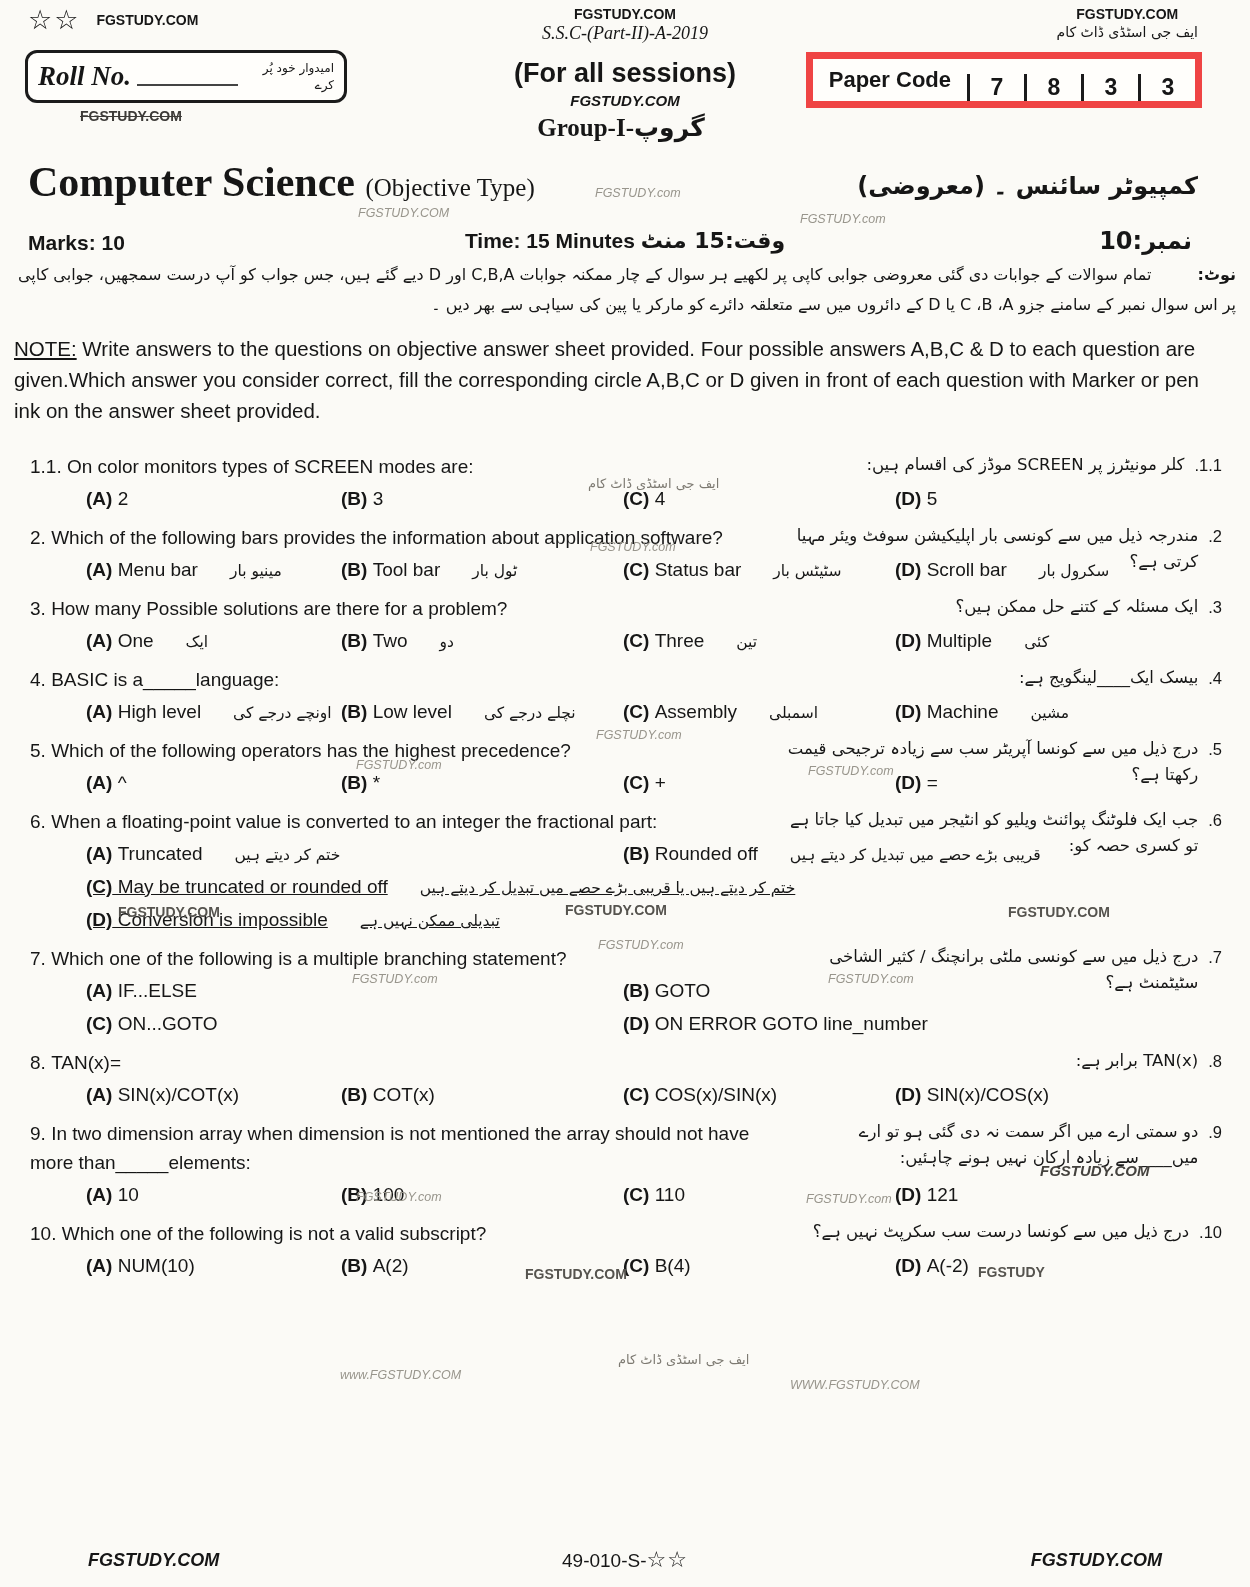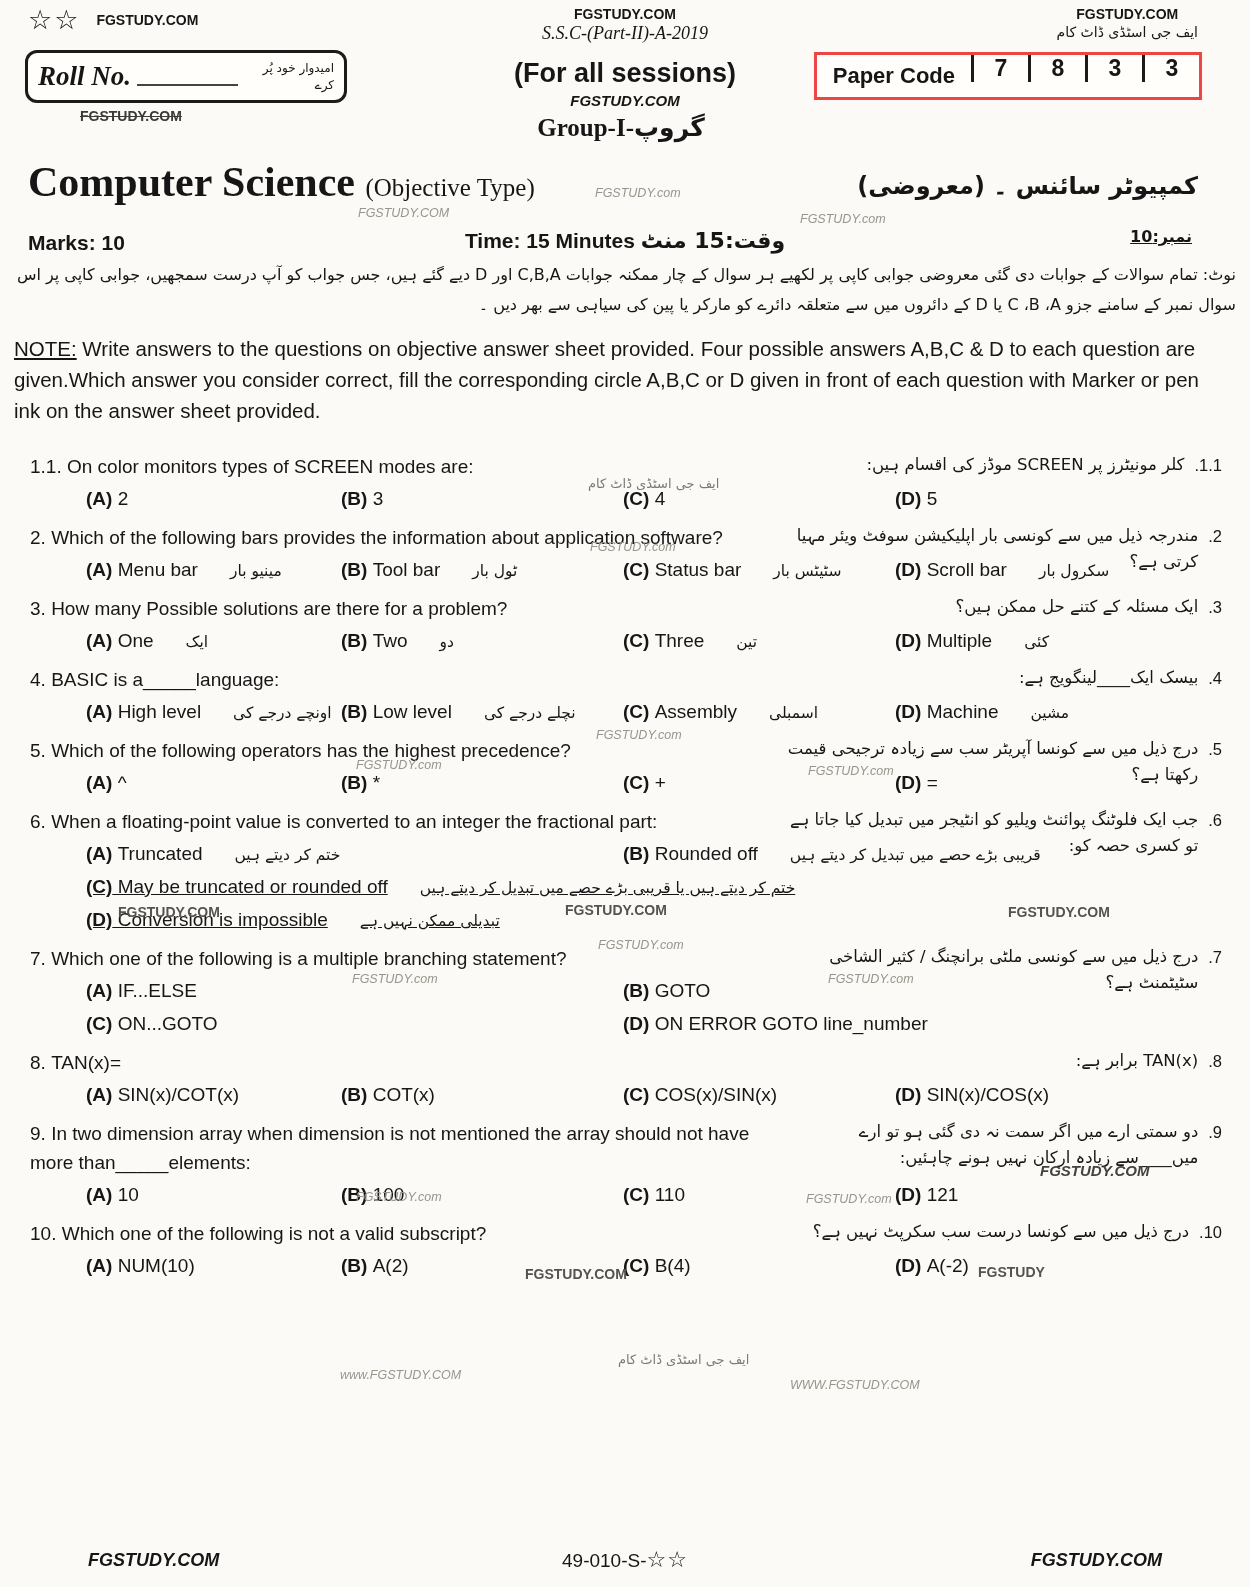--- a/index.html
+++ b/index.html
@@ -23,36 +23,36 @@
   .rollbox{position:absolute;left:25px;top:50px;width:322px;height:53px;border:3px solid #1b1b1b;border-radius:12px;display:flex;align-items:center;padding:4px 10px;background:#fffefb;}
   .roll-label{font-size:27px;font-weight:700;font-style:italic;white-space:nowrap;font-family:"Liberation Serif",serif;}
   .roll-line{flex:1;border-bottom:2px solid #444;align-self:flex-end;margin:0 8px 10px 6px;height:1px;}
   .roll-ur{font-size:12px;width:88px;text-align:right;line-height:1.35;}
   .site-struck{position:absolute;left:80px;top:108px;font-size:14px;font-weight:700;color:#3d3b38;text-decoration:line-through;}
 
   .sessions{position:absolute;left:0;right:0;top:58px;text-align:center;font-weight:700;font-size:27px;}
   .site-center{position:absolute;left:0;right:0;top:92px;text-align:center;font-weight:700;font-style:italic;font-size:15px;}
   .group-line{position:absolute;left:0;right:8px;top:113px;text-align:center;font-weight:700;font-size:25px;font-family:"Liberation Serif",serif;}
 
-  .papercode{position:absolute;right:48px;top:52px;display:flex;border:3px solid #ef4444;background:#fffefb;align-items:flex-start;}
+  .papercode{position:absolute;right:48px;top:52px;display:flex;border:7px solid #ef4444;background:#fffefb;align-items:flex-end;}
   .pc-label{font-size:22px;font-weight:700;padding:8px 16px;display:flex;align-items:center;}
   .pc-cell{width:57px;display:flex;align-items:center;justify-content:center;font-size:23px;font-weight:700;border-left:3px solid #1b1b1b;}
 
   .title-row{position:absolute;left:28px;top:158px;}
   .title-en{font-size:42px;font-weight:700;font-family:"Liberation Serif",serif;}
   .title-type{font-size:25px;margin-left:6px;font-family:"Liberation Serif",serif;}
   .title-ur{position:absolute;right:52px;top:172px;font-size:24px;font-weight:700;}
 
   .marks{position:absolute;left:28px;top:231px;font-size:21px;font-weight:700;}
   .time-center{position:absolute;left:0;right:0;top:228px;text-align:center;font-size:21px;font-weight:700;}
   .time-center .urdu{font-size:22px;text-align:right;}
-  .marks-ur{position:absolute;right:58px;top:227px;font-size:16px;font-weight:700;text-decoration:underline;}
+  .marks-ur{position:absolute;right:58px;top:227px;font-size:24px;font-weight:700;}
 
   .note-ur{position:absolute;left:14px;right:14px;top:260px;font-size:16px;line-height:1.9;text-align:right;}
-  .note-ur .nlabel{font-weight:400;}
+  .note-ur .nlabel{font-weight:700;margin-left:41px;}
   .note-en{position:absolute;left:14px;top:334px;width:1200px;font-size:20.5px;line-height:1.5;}
   .note-label{font-weight:400;text-decoration:underline;}
 
   #questions{position:absolute;left:30px;top:452px;width:1192px;}
   .question{margin-bottom:13px;}
   .q-row{position:relative;padding-right:442px;min-height:30px;}
   .q-en{font-size:19px;line-height:1.55;}
   .q-ur{position:absolute;right:0;top:0;width:436px;display:flex;gap:10px;font-size:16.5px;line-height:1.6;}
   .q-num-ur{direction:ltr;unicode-bidi:isolate;font-family:"Liberation Sans",sans-serif;flex:none;}
   .opts{display:grid;margin:6px 0 4px 56px;font-size:19px;align-items:baseline;}

